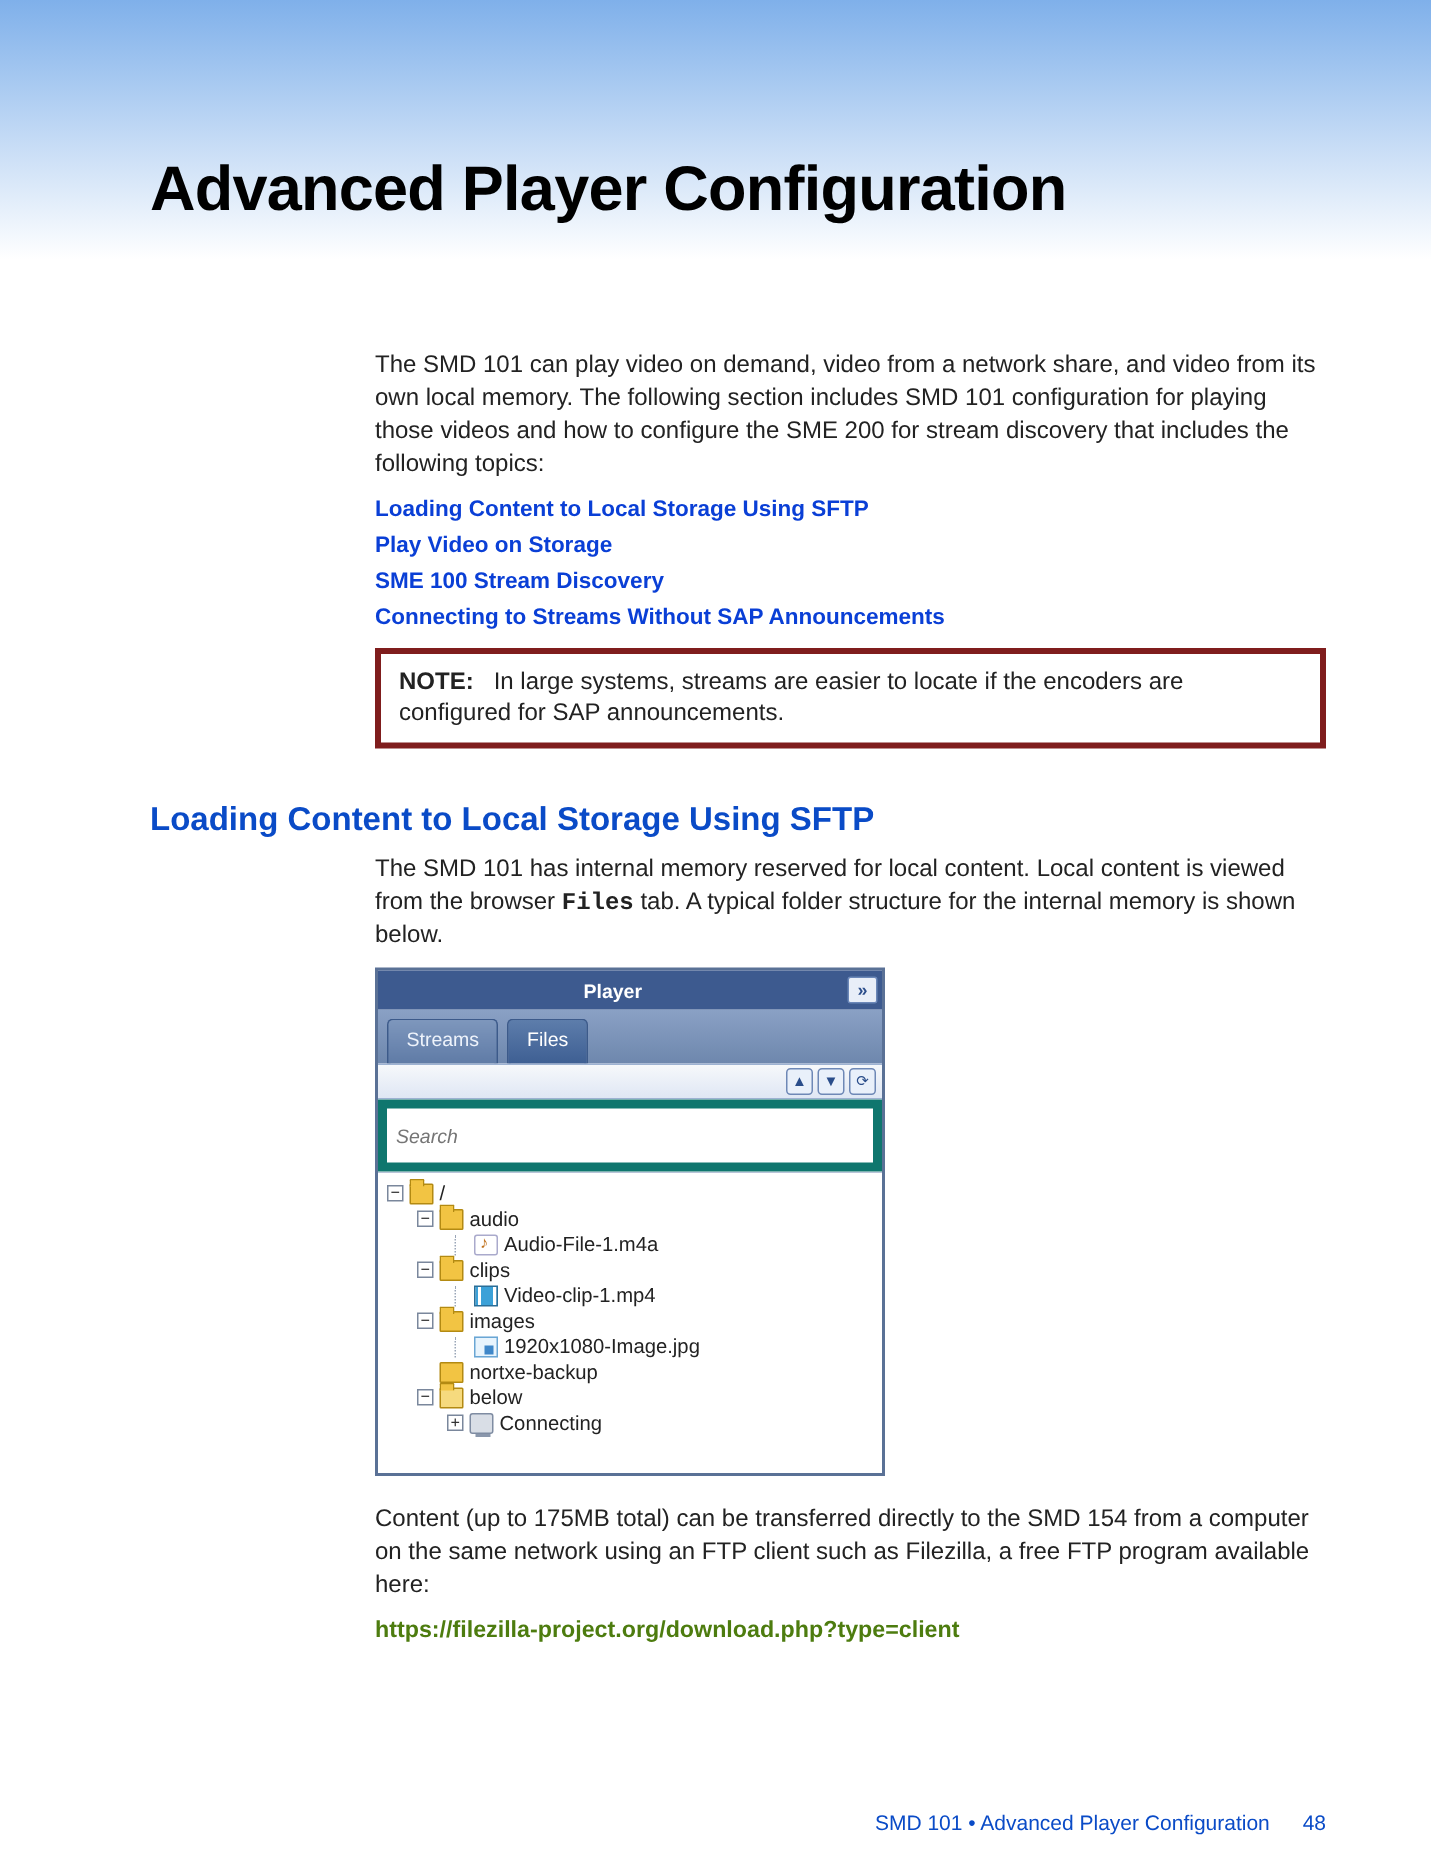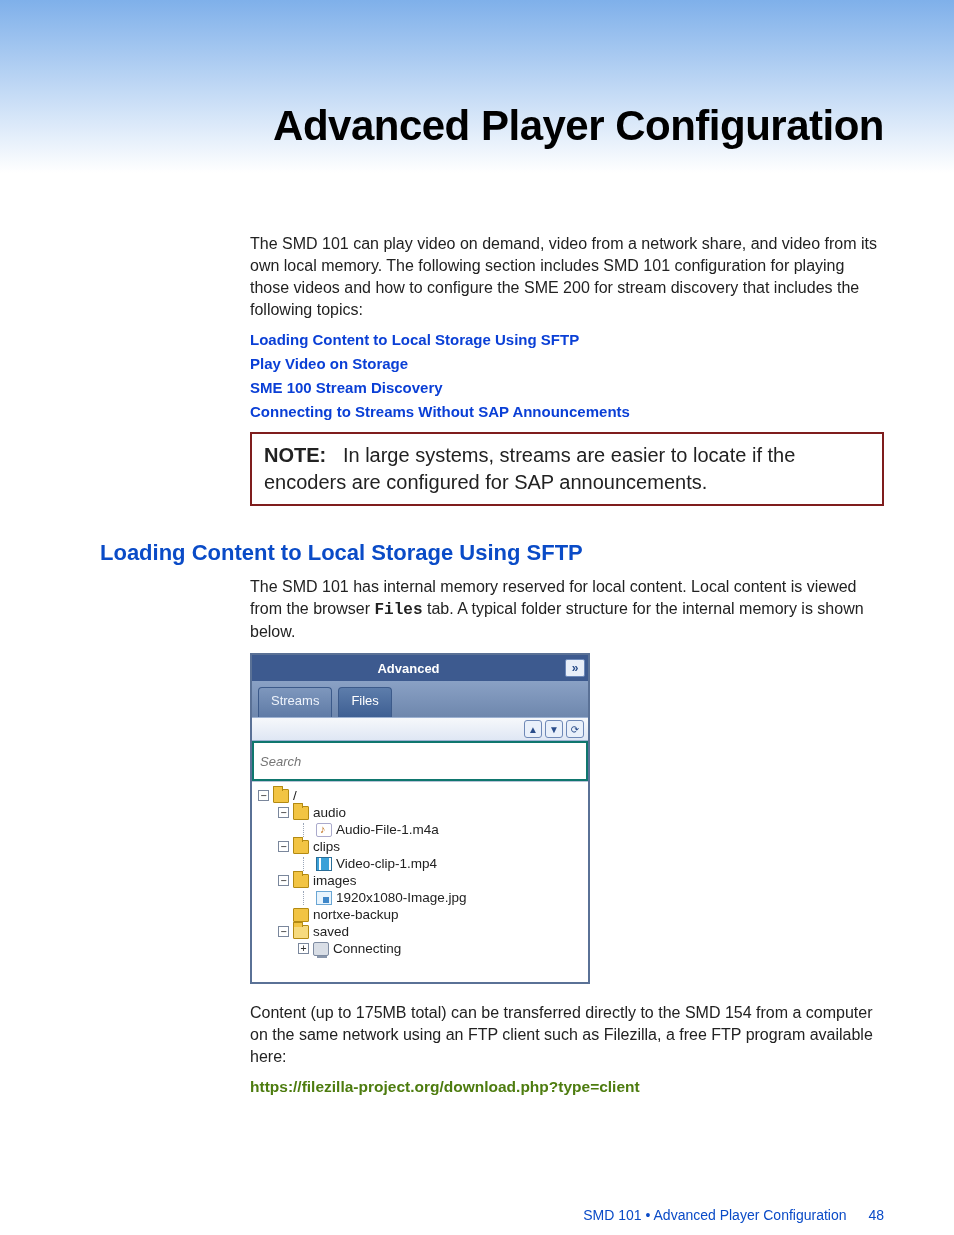--- a/index.html
+++ b/index.html
@@ -14,44 +14,43 @@
   .page {
     padding: 100px 70px 40px 100px;
   }
   h1.main {
     font-size: 42px;
     font-weight: 700;
     line-height: 1.25;
     color: #000;
     margin-bottom: 80px;
     letter-spacing: -0.5px;
-    text-align: right;
   }
   .indent {
     margin-left: 150px;
   }
   p.body {
     font-size: 16px;
     line-height: 1.38;
     margin-bottom: 10px;
   }
   .links { margin: 10px 0 12px 0; }
   .links a {
     display: block;
     color: #0a3fd6;
     font-weight: 700;
     text-decoration: none;
     font-size: 15px;
     margin-bottom: 7px;
   }
   .note-box {
-    border: 2px solid #7f1d1d;
+    border: 4px solid #7f1d1d;
     padding: 8px 12px;
     margin: 6px 0 18px 0;
-    font-size: 20px;
+    font-size: 16px;
     line-height: 1.35;
   }
   .note-box .nlabel { font-weight: 700; }
   .note-box ul { margin: 4px 0 4px 32px; }
   .note-box ul li { margin: 4px 0; }
   h2.section {
     color: #0a4bc7;
     font-size: 22px;
     font-weight: 700;
     margin: 34px 0 10px 0;
@@ -115,21 +114,21 @@
     background: #e9f0fa;
     border-radius: 3px;
     display: flex; align-items: center; justify-content: center;
     font-size: 10px; color: #2a4d8a;
   }
   .search {
     border-top: 0;
     border-bottom: 1px solid #b9c4d8;
   }
   .search input {
-    width: 100%; border: 2px solid #0f766e; height: 22px;
+    width: 100%; border: 6px solid #0f766e; height: 22px;
     padding: 18px 6px; font-size: 13px; font-style: italic; color: #7a8598;
     outline: none;
   }
   .tree { padding: 4px 6px 10px 6px; font-size: 13.5px; color: #222; min-height: 200px; }
   .tree ul { list-style: none; margin: 0; padding-left: 0; }
   .tree ul ul { padding-left: 20px; }
   .tree li { margin: 2px 0; white-space: nowrap; }
   .node { display: flex; align-items: center; gap: 4px; }
   .tgl {
     width: 11px; height: 11px; border: 1px solid #7a879c;
@@ -200,21 +199,21 @@
   <h2 class="section">Loading Content to Local Storage Using SFTP</h2>
 
   <div class="indent">
     <p class="body">
       <span>The SMD 101 has internal memory reserved for local content. Local content is viewed from the browser </span><span class="mono">Files</span><span> tab. A typical folder structure for the internal memory is shown below.</span>
     </p>
 
     
     <div class="browser">
       <div class="titlebar">
-        <span class="t">Advanced</span>
+        <span class="t">Player</span>
         <span class="collapse-btn">»</span>
       </div>
       <div class="tabstrip">
         <div class="tab inactive">Streams</div>
         <div class="tab active">Files</div>
       </div>
       <div class="toolbar">
         <span class="tbtn">▲</span>
         <span class="tbtn">▼</span>
         <span class="tbtn">⟳</span>
@@ -283,21 +282,21 @@
                 <span class="node">
                   <span class="tgl blank">.</span>
                   <span class="ico folder"></span>
                   <span>nortxe-backup</span>
                 </span>
               </li>
               <li>
                 <span class="node">
                   <span class="tgl">−</span>
                   <span class="ico folder open share"></span>
-                  <span>saved</span>
+                  <span>below</span>
                 </span>
                 <ul>
                     <li>
                   <span class="node">
                     <span class="tgl">+</span>
                     <span class="ico pc"></span>
                     <span>Connecting</span>
                   </span>
                 </li>
                   </ul>

